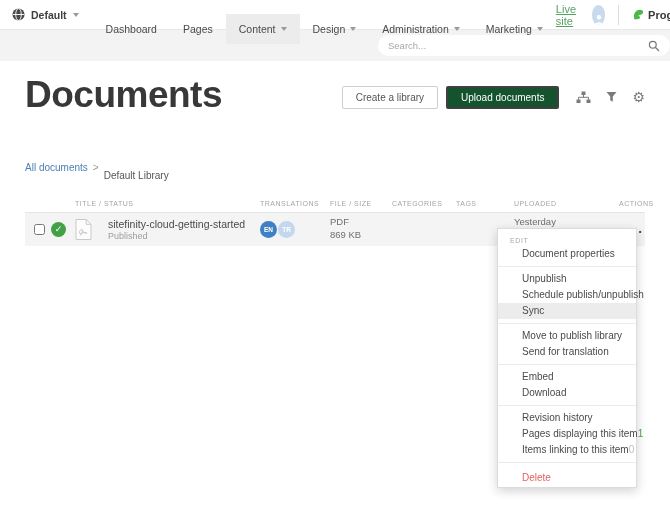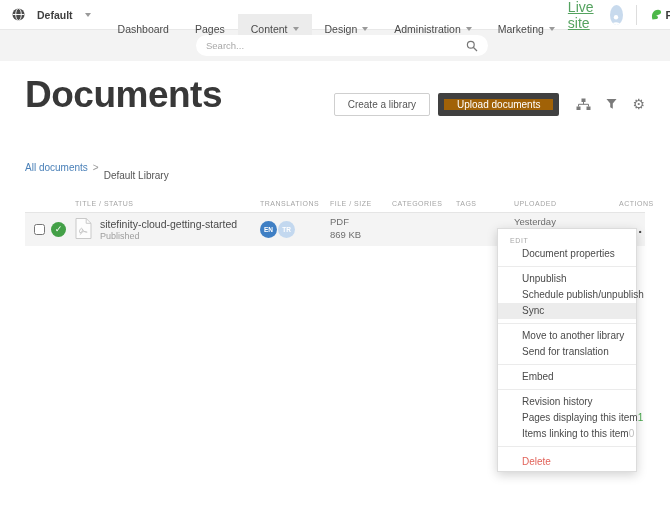--- a/index.html
+++ b/index.html
@@ -6,59 +6,59 @@
   html,body { width:670px; height:510px; }
   body {
     font-family: "Liberation Sans", sans-serif;
     background:#fff; color:#4a4a4a; overflow:hidden; position:relative;
   }
   
   .topnav {
     height:30px; display:flex; align-items:center; background:#fff;
     border-bottom:1px solid #e8e8e8; padding:0 12px; font-size:10.5px;
   }
-  .nav-site { display:flex; align-items:center; gap:12px; font-weight:bold; color:#3f3f3f; margin-right:14px; cursor:pointer; }
+  .nav-site { display:flex; align-items:center; gap:6px; font-weight:bold; color:#3f3f3f; margin-right:14px; cursor:pointer; }
   .caret { width:0; height:0; border-left:3px solid transparent; border-right:3px solid transparent; border-top:4px solid #9a9a9a; }
   .nav-item { padding:0 13px; height:30px; display:flex; align-items:center; gap:5px; cursor:pointer; color:#4a4a4a;margin-top:28px; }
   .nav-item.active { background:#ececec; }
   .nav-right { margin-left:auto; display:flex; align-items:center; gap:9px; }
-  .live-site { color:#55a360; text-decoration:underline; font-size:14px; cursor:pointer; }
+  .live-site { color:#55a360; text-decoration:underline; font-size:11px; cursor:pointer; }
   .avatar { width:20px; height:20px; border-radius:50%; background:#c8daed; display:flex; align-items:flex-end; justify-content:center; overflow:hidden; }
   .nav-divider { width:1px; height:20px; background:#ddd; margin:0 4px; }
   .brand { display:flex; align-items:center; gap:3px; font-size:11px; }
   .brand .b1 { color:#3a3a3a; font-weight:bold; }
   
-  .searchrow { height:31px; background:#f3f3f3; display:flex; align-items:center; justify-content:center;padding-left:14px; }
+  .searchrow { height:31px; background:#f3f3f3; display:flex; align-items:center; justify-content:flex-end;padding-left:14px; }
   .search-pill { width:292px; height:21px; background:#fff; border-radius:11px; display:flex; align-items:center; padding:0 10px; }
   .search-pill input { border:none; outline:none; flex:1; font-size:9.5px; color:#555; font-family:"Liberation Sans",sans-serif; background:transparent; }
   .search-pill input::placeholder { color:#a8a8a8; }
   
   .page-head { display:flex; align-items:flex-end; justify-content:space-between; padding:14px 25px 0 25px; }
   h1 { font-size:37px; font-weight:700; color:#383838; letter-spacing:-0.5px; line-height:1.1; }
-  .toolbar { display:flex; align-items:center; gap:8px; }
+  .toolbar { display:flex; align-items:center; gap:8px; margin-bottom:7px; }
   .btn { font-size:10px; height:23px; padding:0 13px; border-radius:2px; display:flex; align-items:center; cursor:pointer; white-space:nowrap; }
   .btn-secondary { background:#fff; border:1px solid #cfcfcf; color:#555; }
-  .btn-primary { background:#a16207; border:6px solid #404040; color:#fff; }
+  .btn-primary { background:#14532d; border:2px solid #404040; color:#fff; }
   .tool-icons { display:flex; gap:15px; margin-left:9px; align-items:center; }
   .tool-icons .ticon { cursor:pointer; display:flex; align-items:center; }
   .gear-glyph { font-family:"DejaVu Sans",sans-serif; font-size:14px; color:#7a7a7a; line-height:1; }
   
   .breadcrumb { padding:0 25px; margin-top:38px; font-size:10px; display:flex; gap:5px; align-items:center; }
   .bc-link { color:#4a80b8; cursor:pointer; }
   .bc-sep { color:#999; }
   .bc-current { color:#555;margin-top:16px; }
   
   .table { margin:19px 25px 0 25px; }
   .grid { display:grid; grid-template-columns:26px 24px 185px 70px 62px 64px 58px 105px 1fr; }
   .thead { font-size:7px; color:#a5a5a5; letter-spacing:0.5px; padding-bottom:5px; border-bottom:1px solid #e5e5e5; }
   .thead .h-actions { text-align:right; }
   .trow { background:#f4f4f4; align-items:center; height:33px; }
   .trow input[type=checkbox] { width:11px; height:11px; margin-left:9px; cursor:pointer; }
   .status-check { width:15px; height:15px; border-radius:50%; background:#43a047; color:#fff; font-size:9px; display:flex; align-items:center; justify-content:center; }
-  .title-cell { display:flex; gap:8px; }
+  .title-cell { display:flex; align-items:center; gap:16px; }
   .doc-title { color:#4a4a4a; font-size:10.5px; cursor:pointer; }
   .doc-status { color:#9e9e9e; font-size:9px; margin-top:1px; }
   .badges { display:flex; gap:1px; }
   .badge { width:17px; height:17px; border-radius:50%; font-size:6.5px; color:#fff; display:inline-flex; align-items:center; justify-content:center; font-weight:bold; cursor:pointer; }
   .badge.active { background:#3f7fc4; }
   .badge.inactive { background:#c3d8ef; }
   .cell-2line { font-size:9.5px; color:#6e6e6e; line-height:1.35; }
   .actions-cell { text-align:right; padding-right:2px; }
   .ellipsis-btn { font-size:8px; letter-spacing:1.5px; color:#3f3f3f; font-weight:bold; cursor:pointer; }
   
@@ -225,25 +225,26 @@
   <div class="menu-group">
     <div class="menu-header">EDIT</div>
     <div class="menu-item">Document properties</div>
   </div>
   <div class="menu-group">
     <div class="menu-item">Unpublish</div>
     <div class="menu-item">Schedule publish/unpublish</div>
     <div class="menu-item hovered">Sync</div>
   </div>
   <div class="menu-group">
-    <div class="menu-item">Move to another library</div>
+    <div class="menu-item">Move to publish library</div>
     <div class="menu-item">Send for translation</div>
   </div>
   <div class="menu-group">
     <div class="menu-item">Embed</div>
+    <div class="menu-item">Download</div>
   </div>
   <div class="menu-group">
     <div class="menu-item">Revision history</div>
     <div class="menu-item">
       <span>Pages displaying this item</span>
       <span class="count-green">1</span>
     </div>
     <div class="menu-item">
       <span>Items linking to this item</span>
       <span class="count-gray">0</span>

